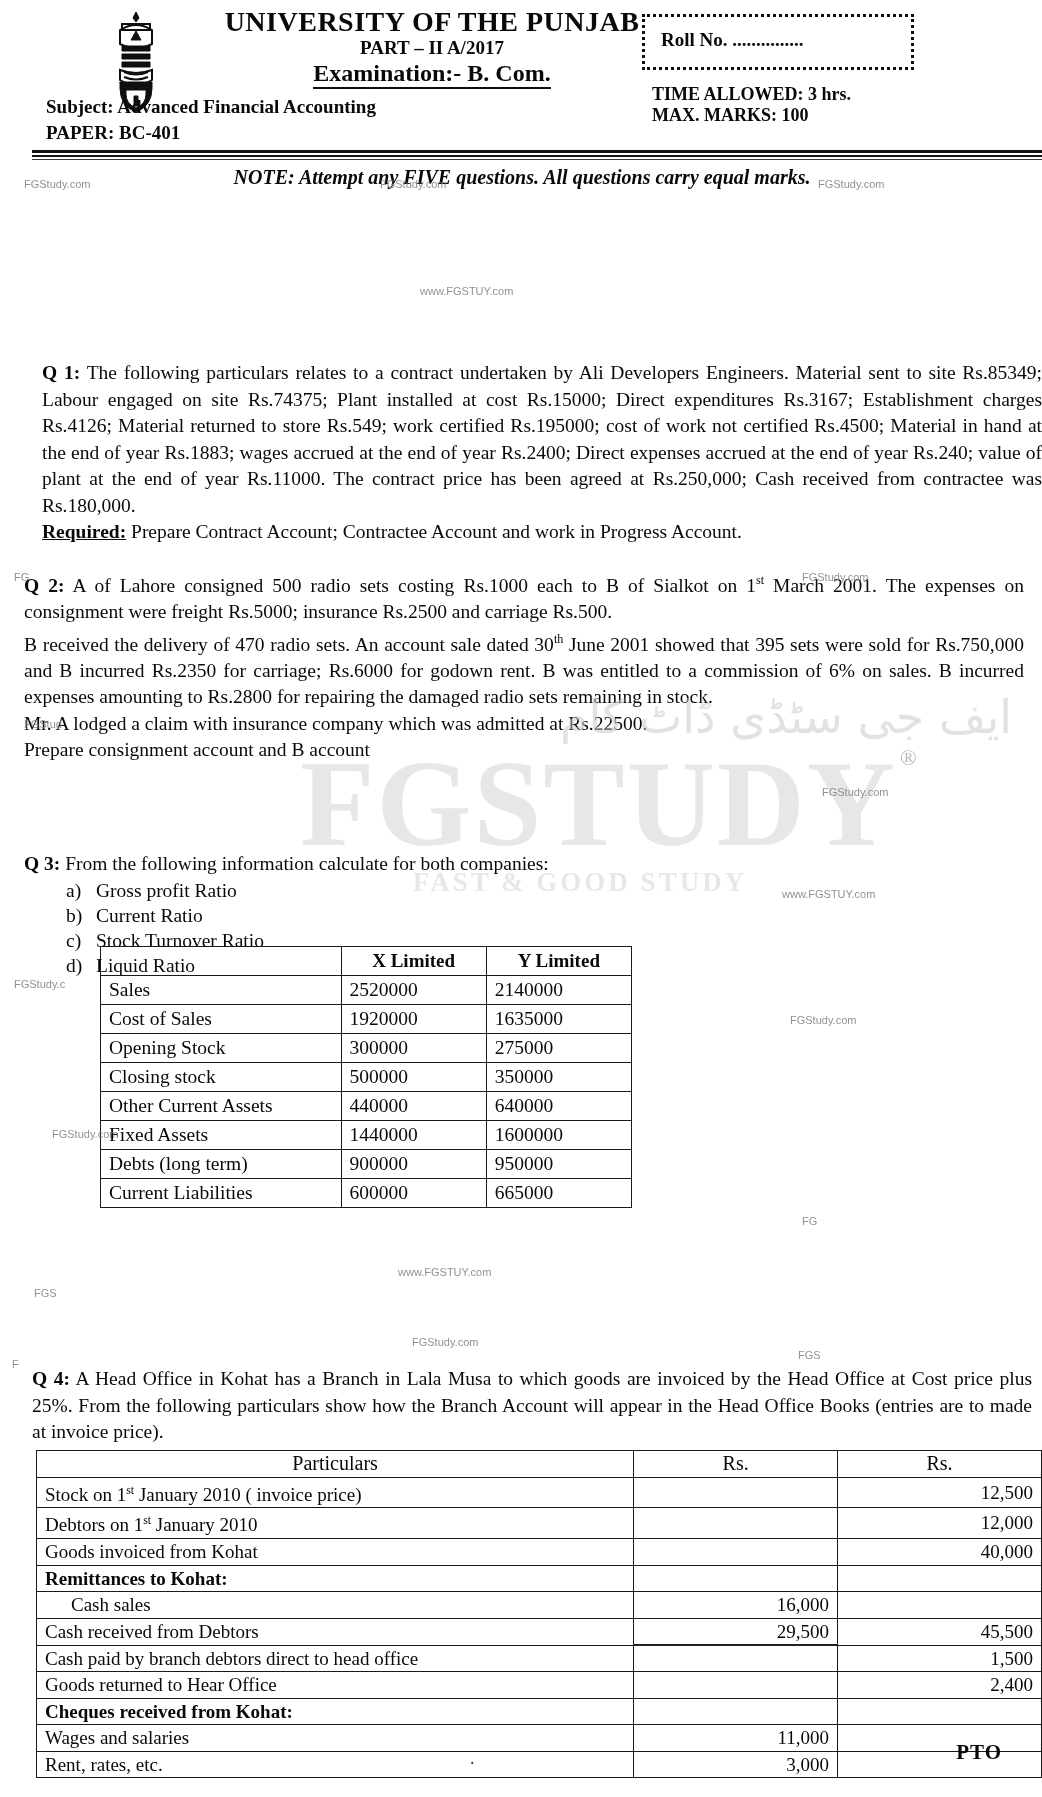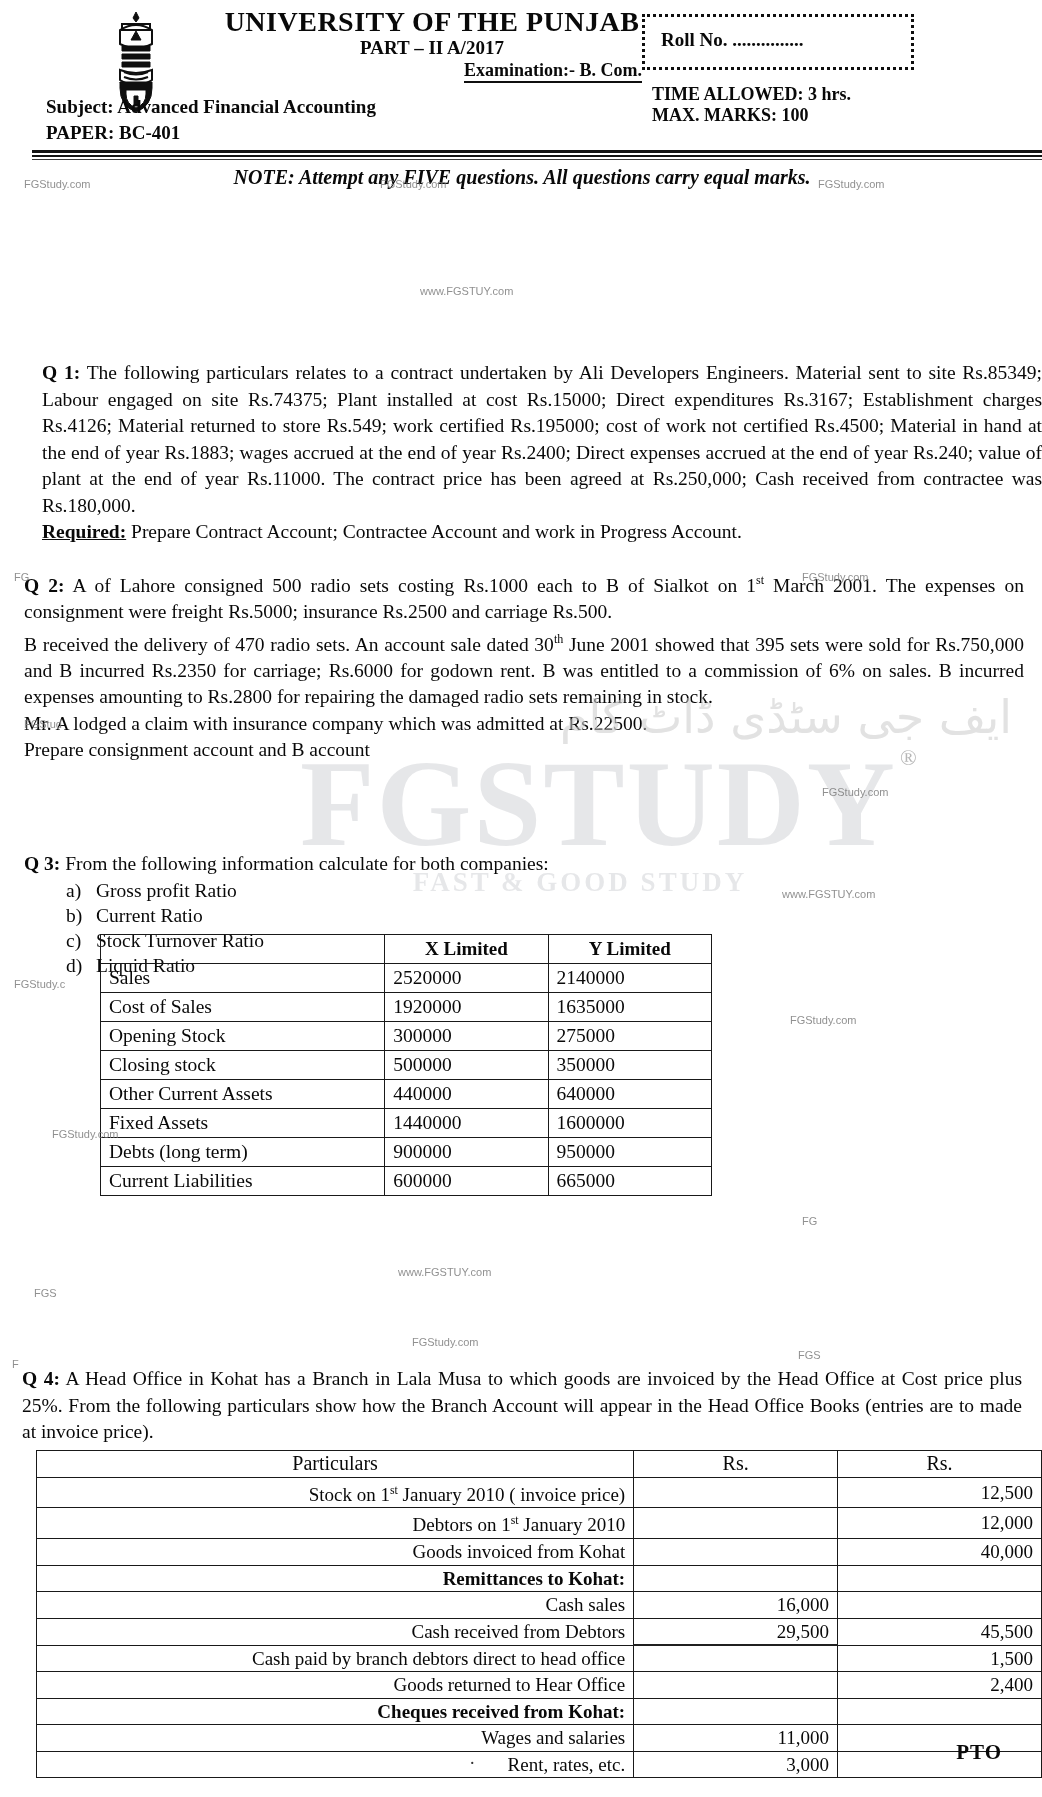--- a/index.html
+++ b/index.html
@@ -59,22 +59,22 @@
     text-align: center;
     font-size: 19px;
     font-weight: bold;
     white-space: nowrap;
   }
   .exam-line {
     position: absolute;
     left: 200px;
     top: 54px;
     width: 420px;
-    text-align: right;
-    font-size: 18px;
+    text-align: center;
+    font-size: 24px;
     font-weight: bold;
     white-space: nowrap;
   }
   .exam-line span { border-bottom: 2px solid #111; padding-bottom: 1px; }
 
   .rollbox {
     position: absolute;
     left: 620px;
     top: 8px;
     width: 272px;
@@ -172,51 +172,52 @@
     line-height: 25px;
     list-style: none;
   }
   .sublist li { white-space: nowrap; }
   .sublist .mark { display:inline-block; width:30px; }
 
   
   .t3wrap { position:absolute; left:78px; top:602px; width:610px; }
   table.t3 {
     border-collapse: collapse;
-    width: 612px;
+    width: 532px;
     font-size: 19.5px;
+    margin-top: 12px;
   }
   table.t3 th, table.t3 td {
     border: 1px solid #1b1b1b;
     padding: 2px 8px;
     line-height: 24px;
   }
   table.t3 thead th { text-align:center; font-weight:bold; font-size:19px; }
   table.t3 thead th.blankcorner { border-right:1px solid #1b1b1b; }
   table.t3 td.lbl { text-align:left; width:288px; }
   table.t3 td.num { text-align:left; width:155px; }
 
   
-  .blk-q4 { position:absolute; left:0; top:1034px; width:1000px; }
+  .blk-q4 { position:absolute; left:10px; top:1034px; width:1000px; }
 
   .t4wrap { position:absolute; left:14px; top:1118px; width:1006px; }
   table.t4 {
     border-collapse: collapse;
     width: 1006px;
     font-size: 19px;
   }
   table.t4 th, table.t4 td {
     border: 1px solid #1b1b1b;
     padding: 0 8px;
     line-height: 25.5px;
   }
   table.t4 thead th { text-align:center; font-weight:normal; font-size:20px; }
   table.t4 th.c-part { width: 560px; }
   table.t4 th.c-rs1, table.t4 th.c-rs2 { width: 180px; }
-  table.t4 td.part { text-align:right;border-radius:6px; }
+  table.t4 td.part { text-align:left;border-radius:6px; }
   table.t4 td.amt { text-align:right; }
   .bold { font-weight: bold; }
   .indent1 { padding-left: 34px !important; }
   .subtot-line { border-bottom: 2px solid #222 !important; }
 
   .pto {
     position: absolute;
     right: 40px;
     top: 1740px;
     font-size: 21px;

